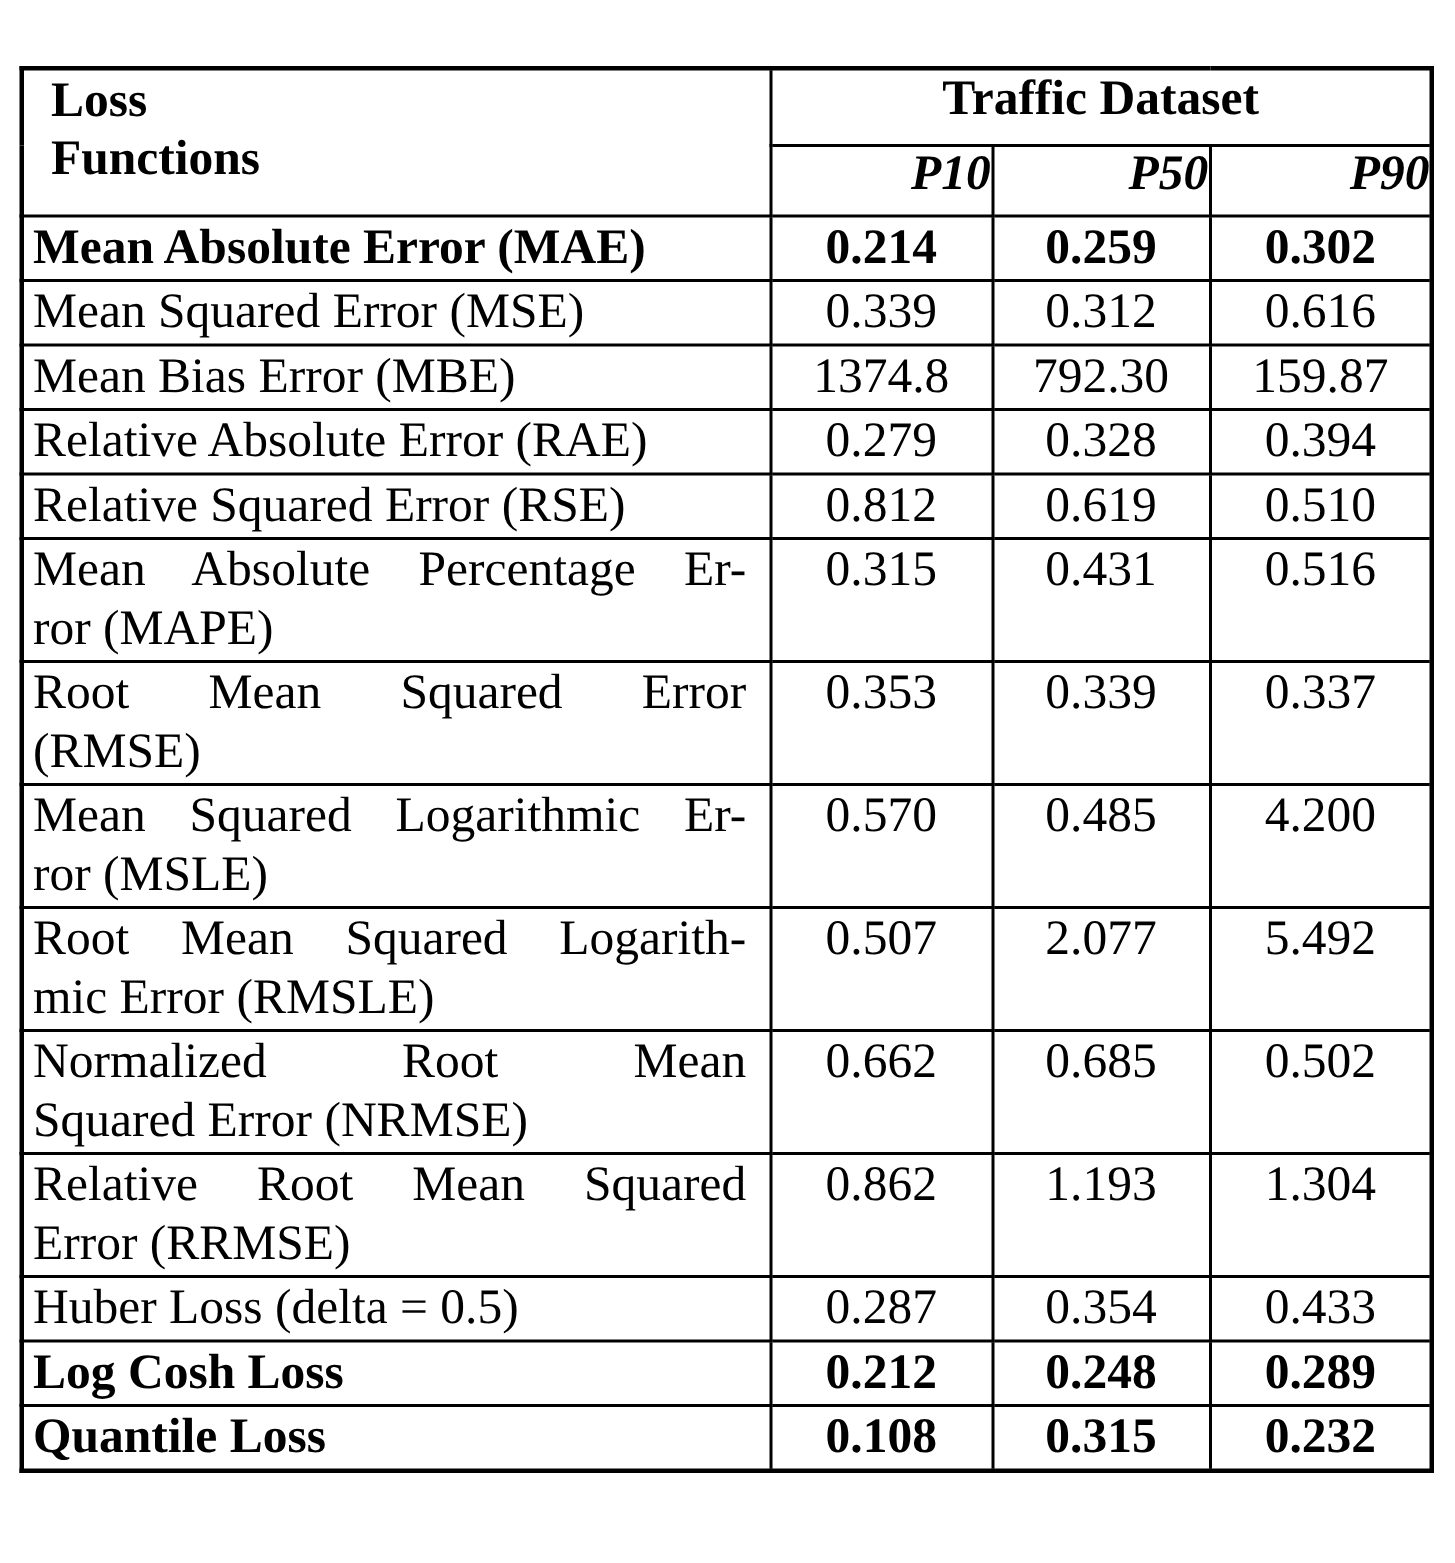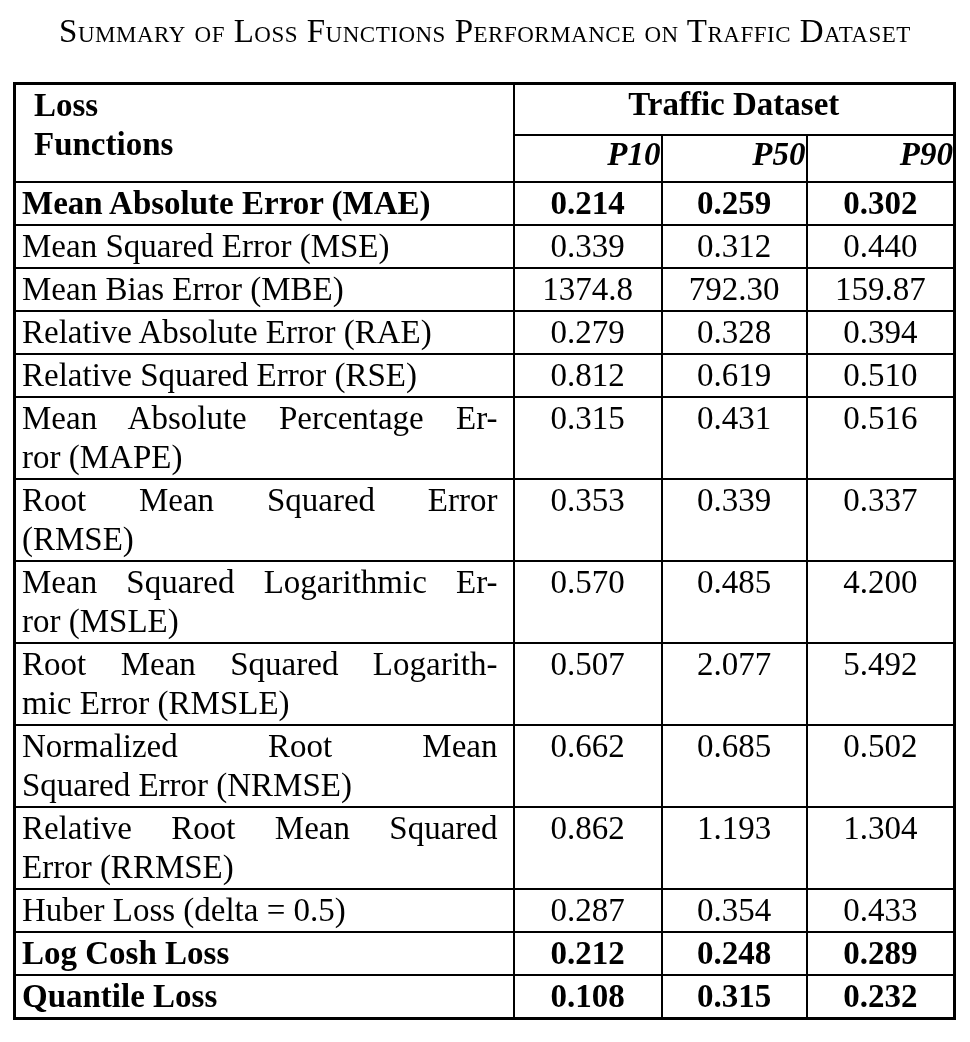--- a/index.html
+++ b/index.html
@@ -66,21 +66,20 @@
   .line.stretch {
     text-align: justify;
     text-align-last: justify;
   }
 </style>
 </head>
 <body>
 
 <div class="page">
   <div class="caption">
-    <div class="caption-subtitle">Summary of Loss Functions Performance on Traffic Dataset</div>
   </div>
 
   <table>
     <colgroup>
       <col style="width:499px">
       <col style="width:148px">
       <col style="width:145px">
       <col style="width:148px">
     </colgroup>
     <thead>
@@ -105,21 +104,21 @@
     <td class="val">0.214</td>
     <td class="val">0.259</td>
     <td class="val">0.302</td>
   </tr>
         <tr>
     <td class="label">
             <span class="line">Mean Squared Error (MSE)</span>
           </td>
     <td class="val">0.339</td>
     <td class="val">0.312</td>
-    <td class="val">0.440</td>
+    <td class="val">0.616</td>
   </tr>
         <tr>
     <td class="label">
             <span class="line">Mean Bias Error (MBE)</span>
           </td>
     <td class="val">1374.8</td>
     <td class="val">792.30</td>
     <td class="val">159.87</td>
   </tr>
         <tr>

